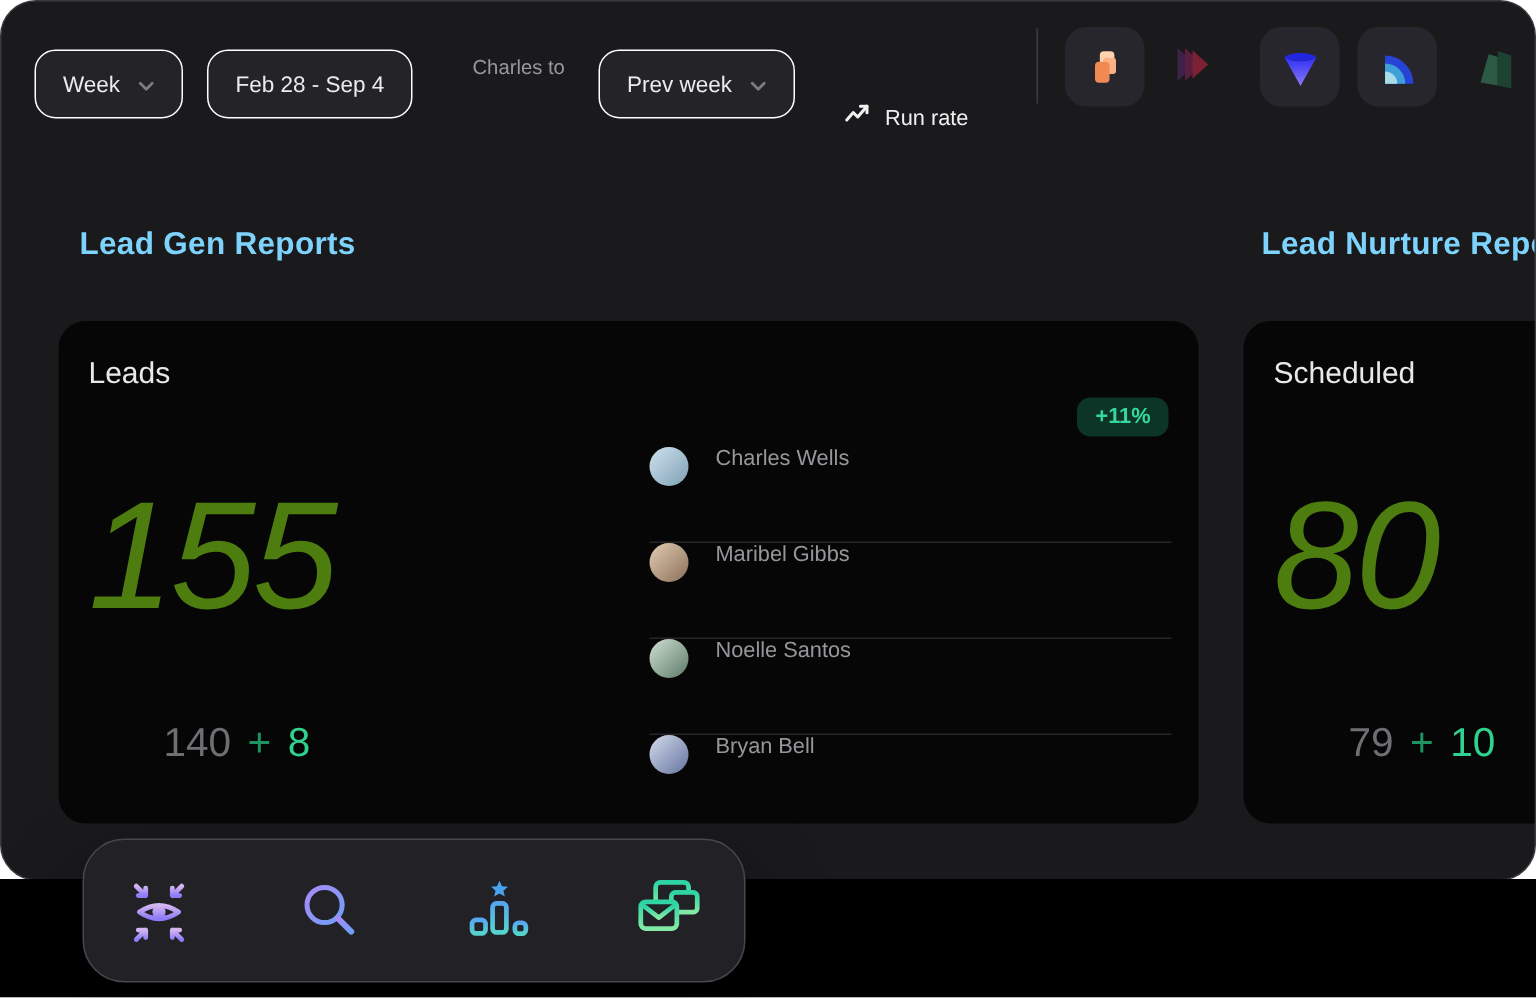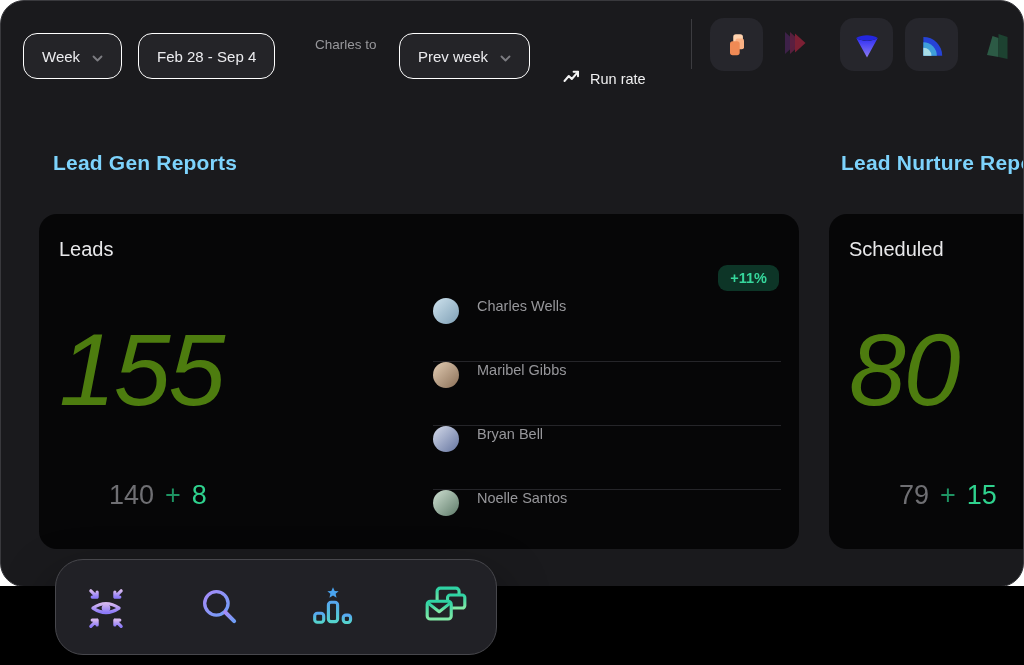--- a/index.html
+++ b/index.html
@@ -174,37 +174,37 @@
       <div class="people">
         <div class="person">
           <span class="avatar" style="background: linear-gradient(135deg, rgb(207, 227, 238), rgb(126, 159, 181));"></span>
           <span class="person-name">Charles Wells</span>
         </div>
         <div class="person">
           <span class="avatar" style="background: linear-gradient(135deg, rgb(227, 205, 180), rgb(138, 111, 87));"></span>
           <span class="person-name">Maribel Gibbs</span>
         </div>
         <div class="person">
+          <span class="avatar" style="background: linear-gradient(135deg, rgb(207, 224, 210), rgb(93, 122, 104));"></span>
+          <span class="person-name">Noelle Santos</span>
+        </div>
+        <div class="person">
           <span class="avatar" style="background: linear-gradient(135deg, rgb(213, 219, 235), rgb(100, 116, 159));"></span>
           <span class="person-name">Bryan Bell</span>
-        </div>
-        <div class="person">
-          <span class="avatar" style="background: linear-gradient(135deg, rgb(207, 224, 210), rgb(93, 122, 104));"></span>
-          <span class="person-name">Noelle Santos</span>
         </div>
       </div>
     </div>
 
     <div class="card card-scheduled">
       <div class="card-title">Scheduled</div>
       <div class="big-value">80</div>
       <div class="prev-row">
         <span class="prev-val">79</span>
         <span class="plus-sign" style="color: rgb(30, 148, 99);">+</span>
-        <span class="delta-val" style="color: rgb(47, 210, 142);">15</span>
+        <span class="delta-val" style="color: rgb(47, 210, 142);">10</span>
       </div>
     </div>
 
   </div>
 
   <div class="bottom-band">
     
   </div>
 
   <div class="dock">

